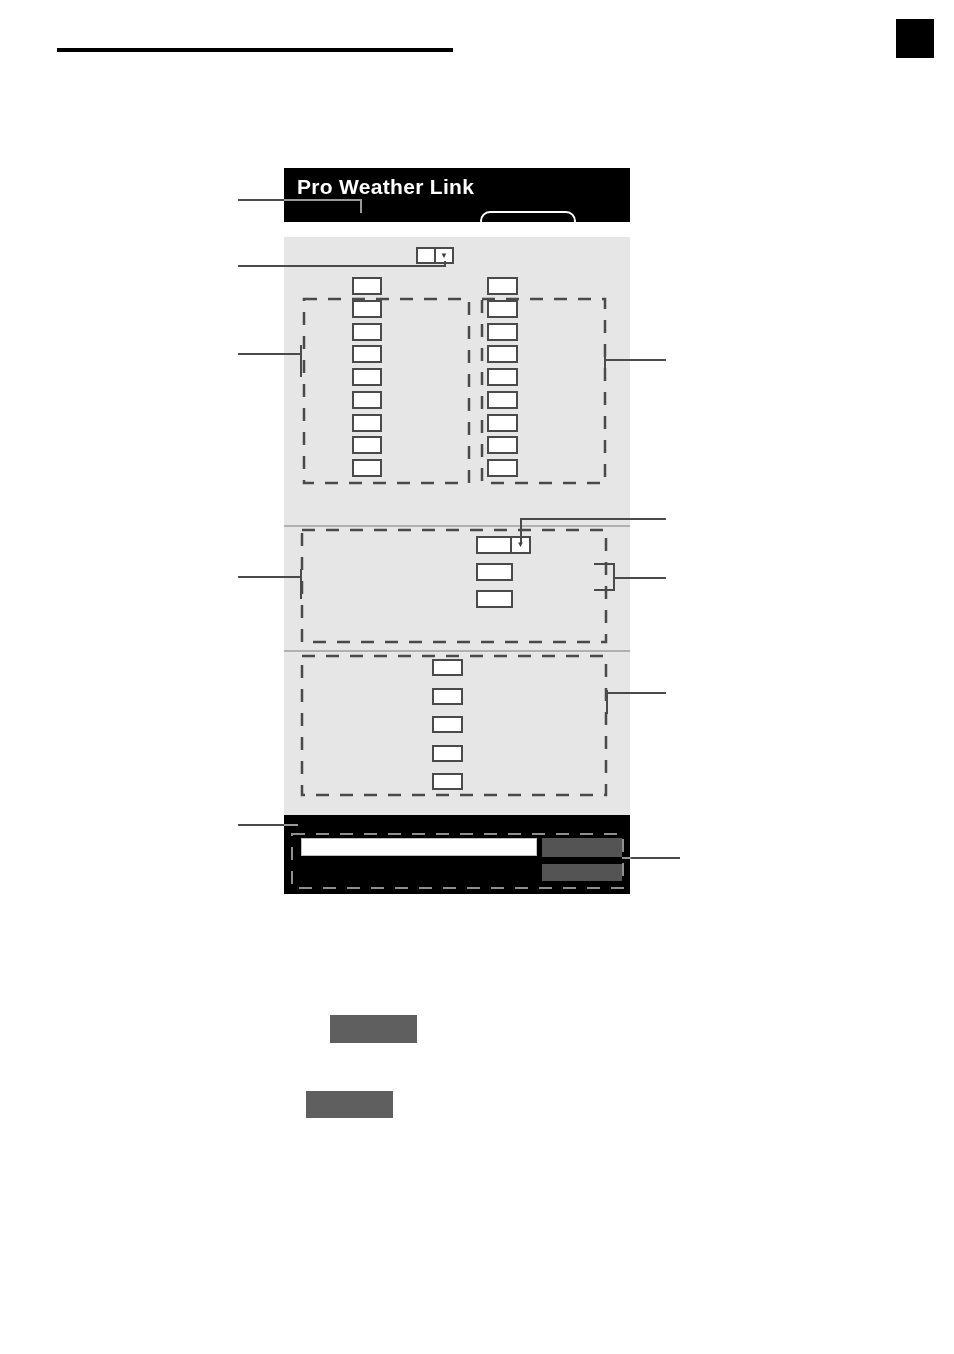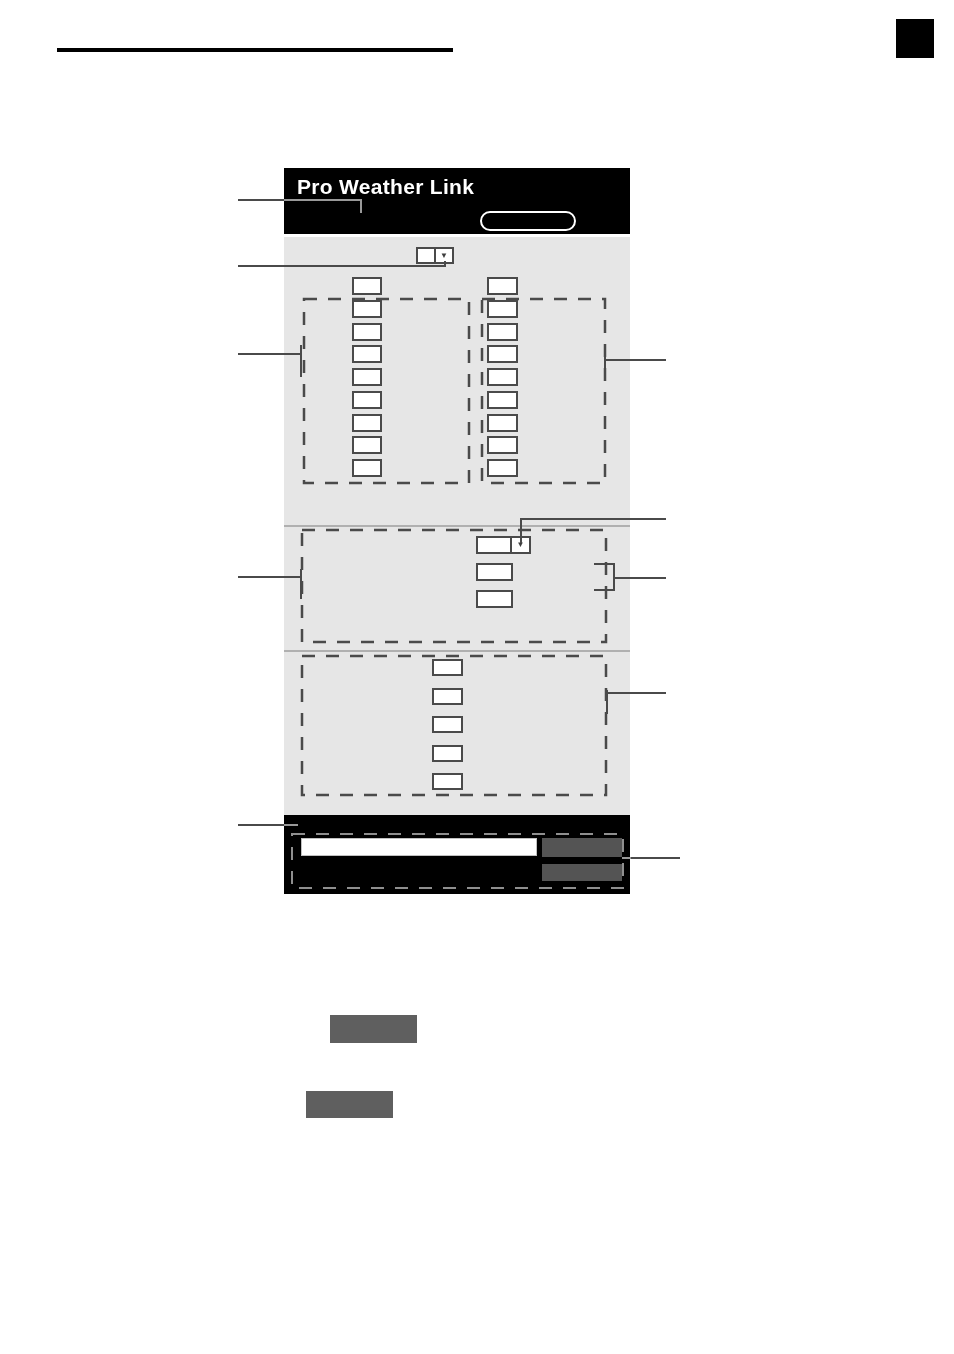--- a/index.html
+++ b/index.html
@@ -6,21 +6,21 @@
   .page {
     position:relative; width:954px; height:1354px; background:#ffffff;
     font-family:"Liberation Sans", sans-serif; overflow:hidden;
   }
   
   .top-rule { position:absolute; left:57px; top:48px; width:396px; height:4px; background:#000; }
   .page-tab { position:absolute; left:896px; top:19px; width:38px; height:39px; background:#000; }
 
   
   .mockup { position:absolute; left:284px; top:168px; width:346px; height:726px; }
-  .mk-header { position:absolute; left:0; top:0; width:346px; height:66px; background:#000; z-index:0; }
+  .mk-header { position:absolute; left:0; top:0; width:346px; height:54px; background:#000; z-index:0; }
   .app-title { position:absolute; left:13px; top:7px; color:#fff; font-weight:bold; font-size:21px; letter-spacing:0.3px; white-space:nowrap; }
   .pill-btn { position:absolute; left:196px; top:43px; width:96px; height:20px; border:2px solid #fff; border-radius:11px; box-sizing:border-box; background:transparent; }
   .mk-body { position:absolute; left:0; top:69px; width:346px; height:578px; background:#e6e6e6; z-index:0; }
   .divider { position:absolute; left:0; width:346px; height:2px; background:#b0b0b0; z-index:1; }
   .divider.d1 { top:357px; } .divider.d2 { top:482px; }
   .mk-footer { position:absolute; left:0; top:647px; width:346px; height:79px; background:#000; z-index:0; }
 
   
   .dash-layer { position:absolute; left:0; top:0; z-index:1; pointer-events:none; }
   .dash { fill:none; stroke:#4a4a4a; stroke-width:2.5; stroke-dasharray:13 11; }

